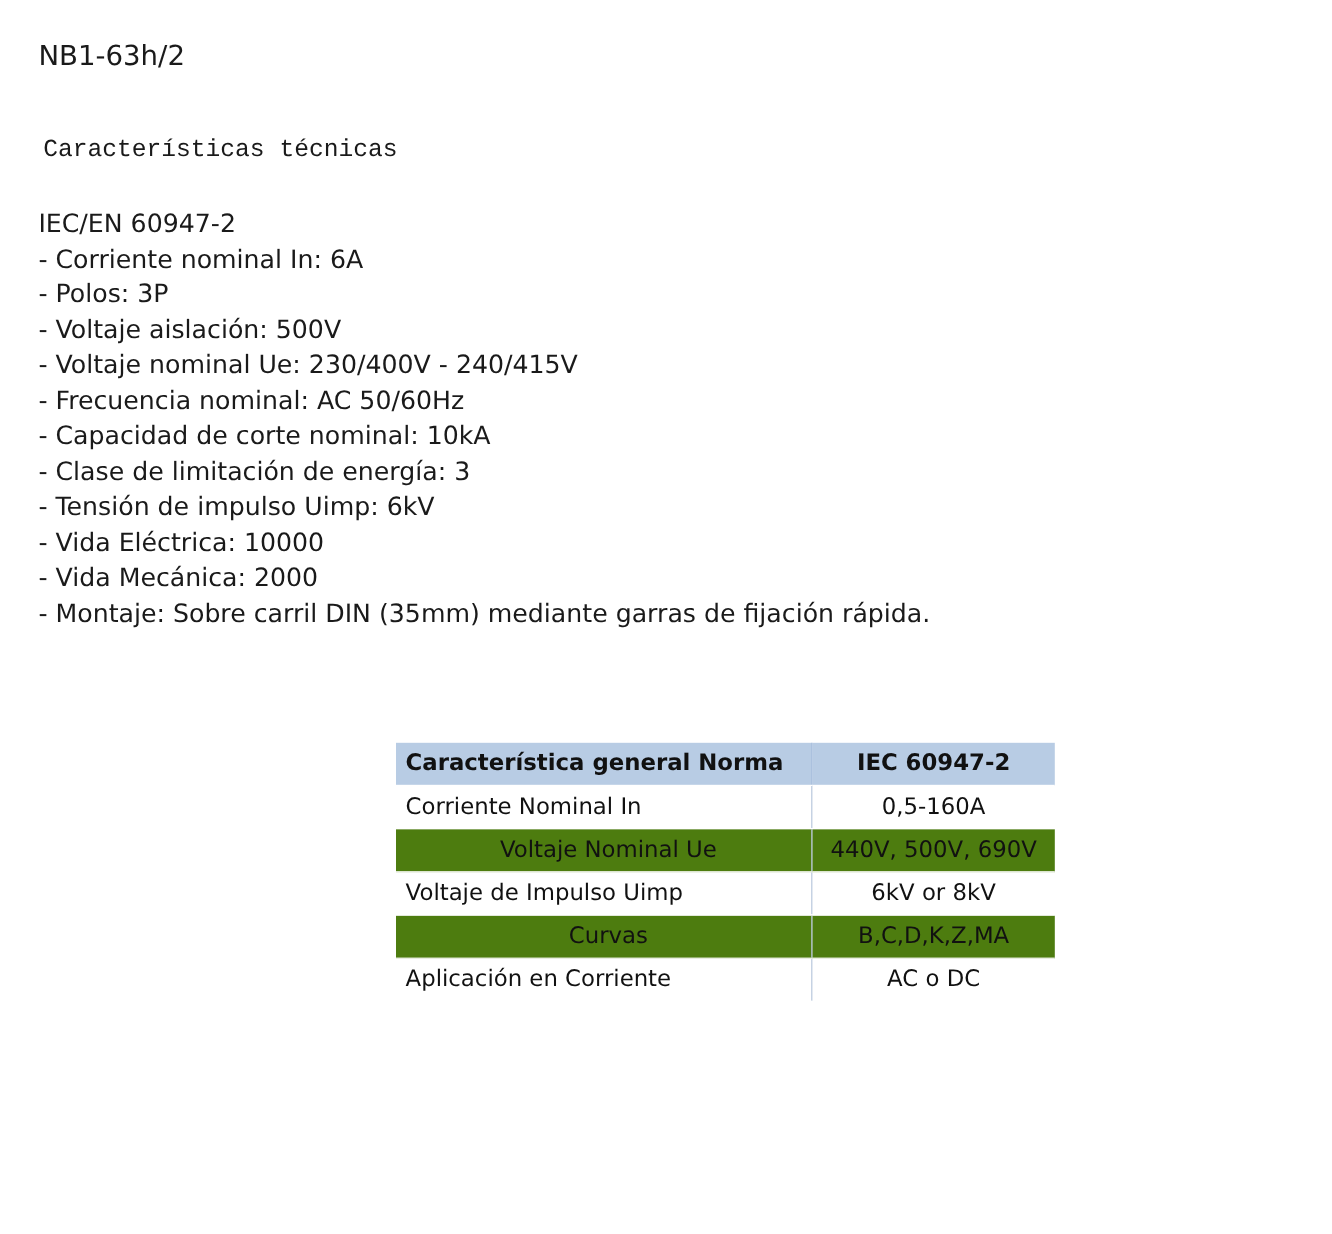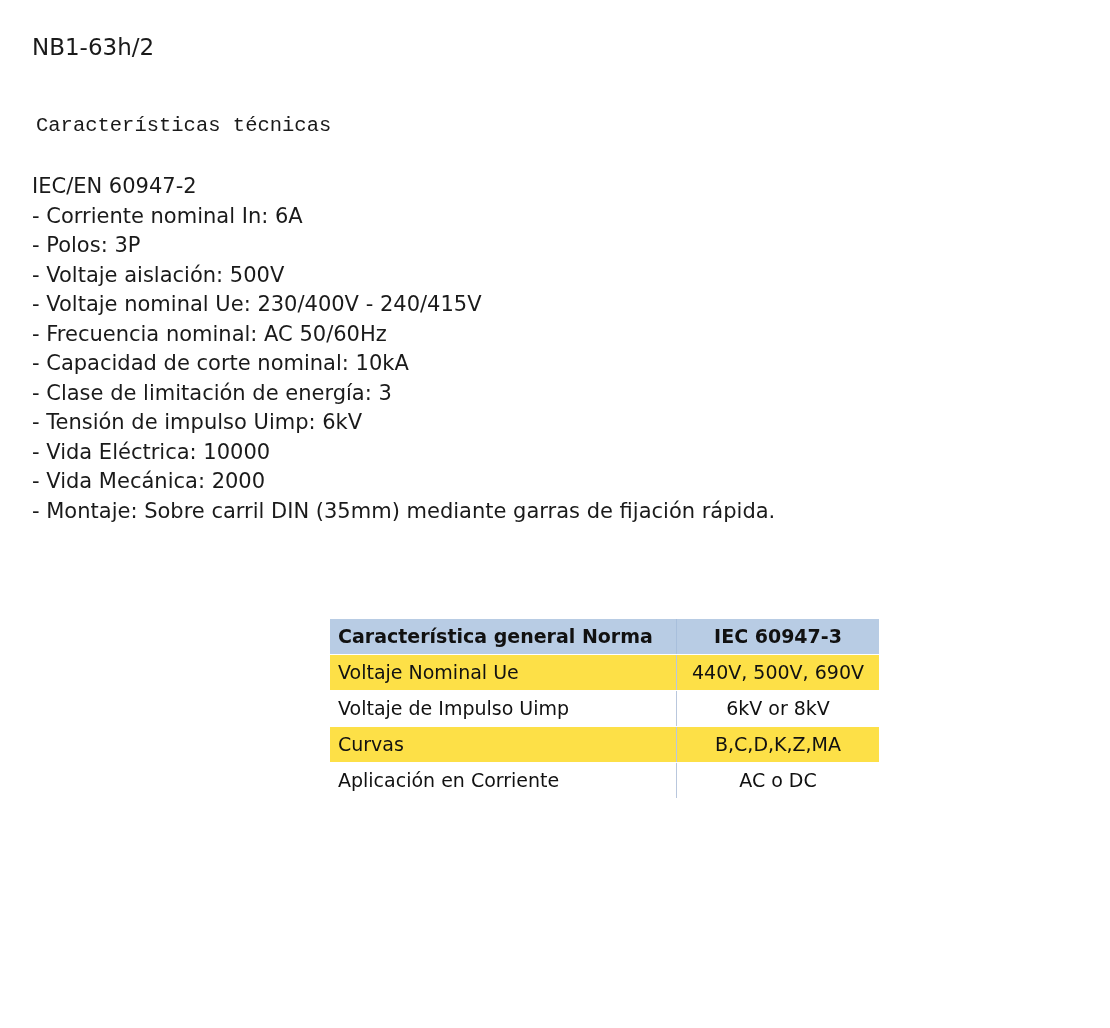--- a/index.html
+++ b/index.html
@@ -86,21 +86,22 @@
     border-left: 1px solid #b9c7dd;
   }
   tr.head .col-left, tr.head .col-right {
     background: #b8cce4;
     border-left-color: #b8cce4;
   }
   tr.head .col-right {
     border-left: 1px solid #a8bfdc;
   }
   tr.alt .col-left, tr.alt .col-right {
-    background: #fde047;
+    background: #4d7c0f;
+    text-align: center;
   }
   tr.plain .col-left, tr.plain .col-right {
     background: #ffffff;
   }
   tr .col-left, tr .col-right {
     border-bottom: 1px solid #ffffff;
   }
 </style>
 </head>
 <body>
@@ -126,21 +127,25 @@
     <li>- Vida Eléctrica: 10000</li>
     <li>- Vida Mecánica: 2000</li>
     <li>- Montaje: Sobre carril DIN (35mm) mediante garras de fijación rápida.</li>
   </ul>
 
   <div class="table-wrap">
     <table class="spec-table">
       <tbody>
         <tr class="head">
           <th class="col-left">Característica general Norma</th>
-          <th class="col-right">IEC 60947-3</th>
+          <th class="col-right">IEC 60947-2</th>
+        </tr>
+        <tr class="plain">
+          <td class="col-left">Corriente Nominal In</td>
+          <td class="col-right">0,5-160A</td>
         </tr>
         <tr class="alt">
           <td class="col-left">Voltaje Nominal Ue</td>
           <td class="col-right">440V, 500V, 690V</td>
         </tr>
         <tr class="plain">
           <td class="col-left">Voltaje de Impulso Uimp</td>
           <td class="col-right">6kV or 8kV</td>
         </tr>
         <tr class="alt">

